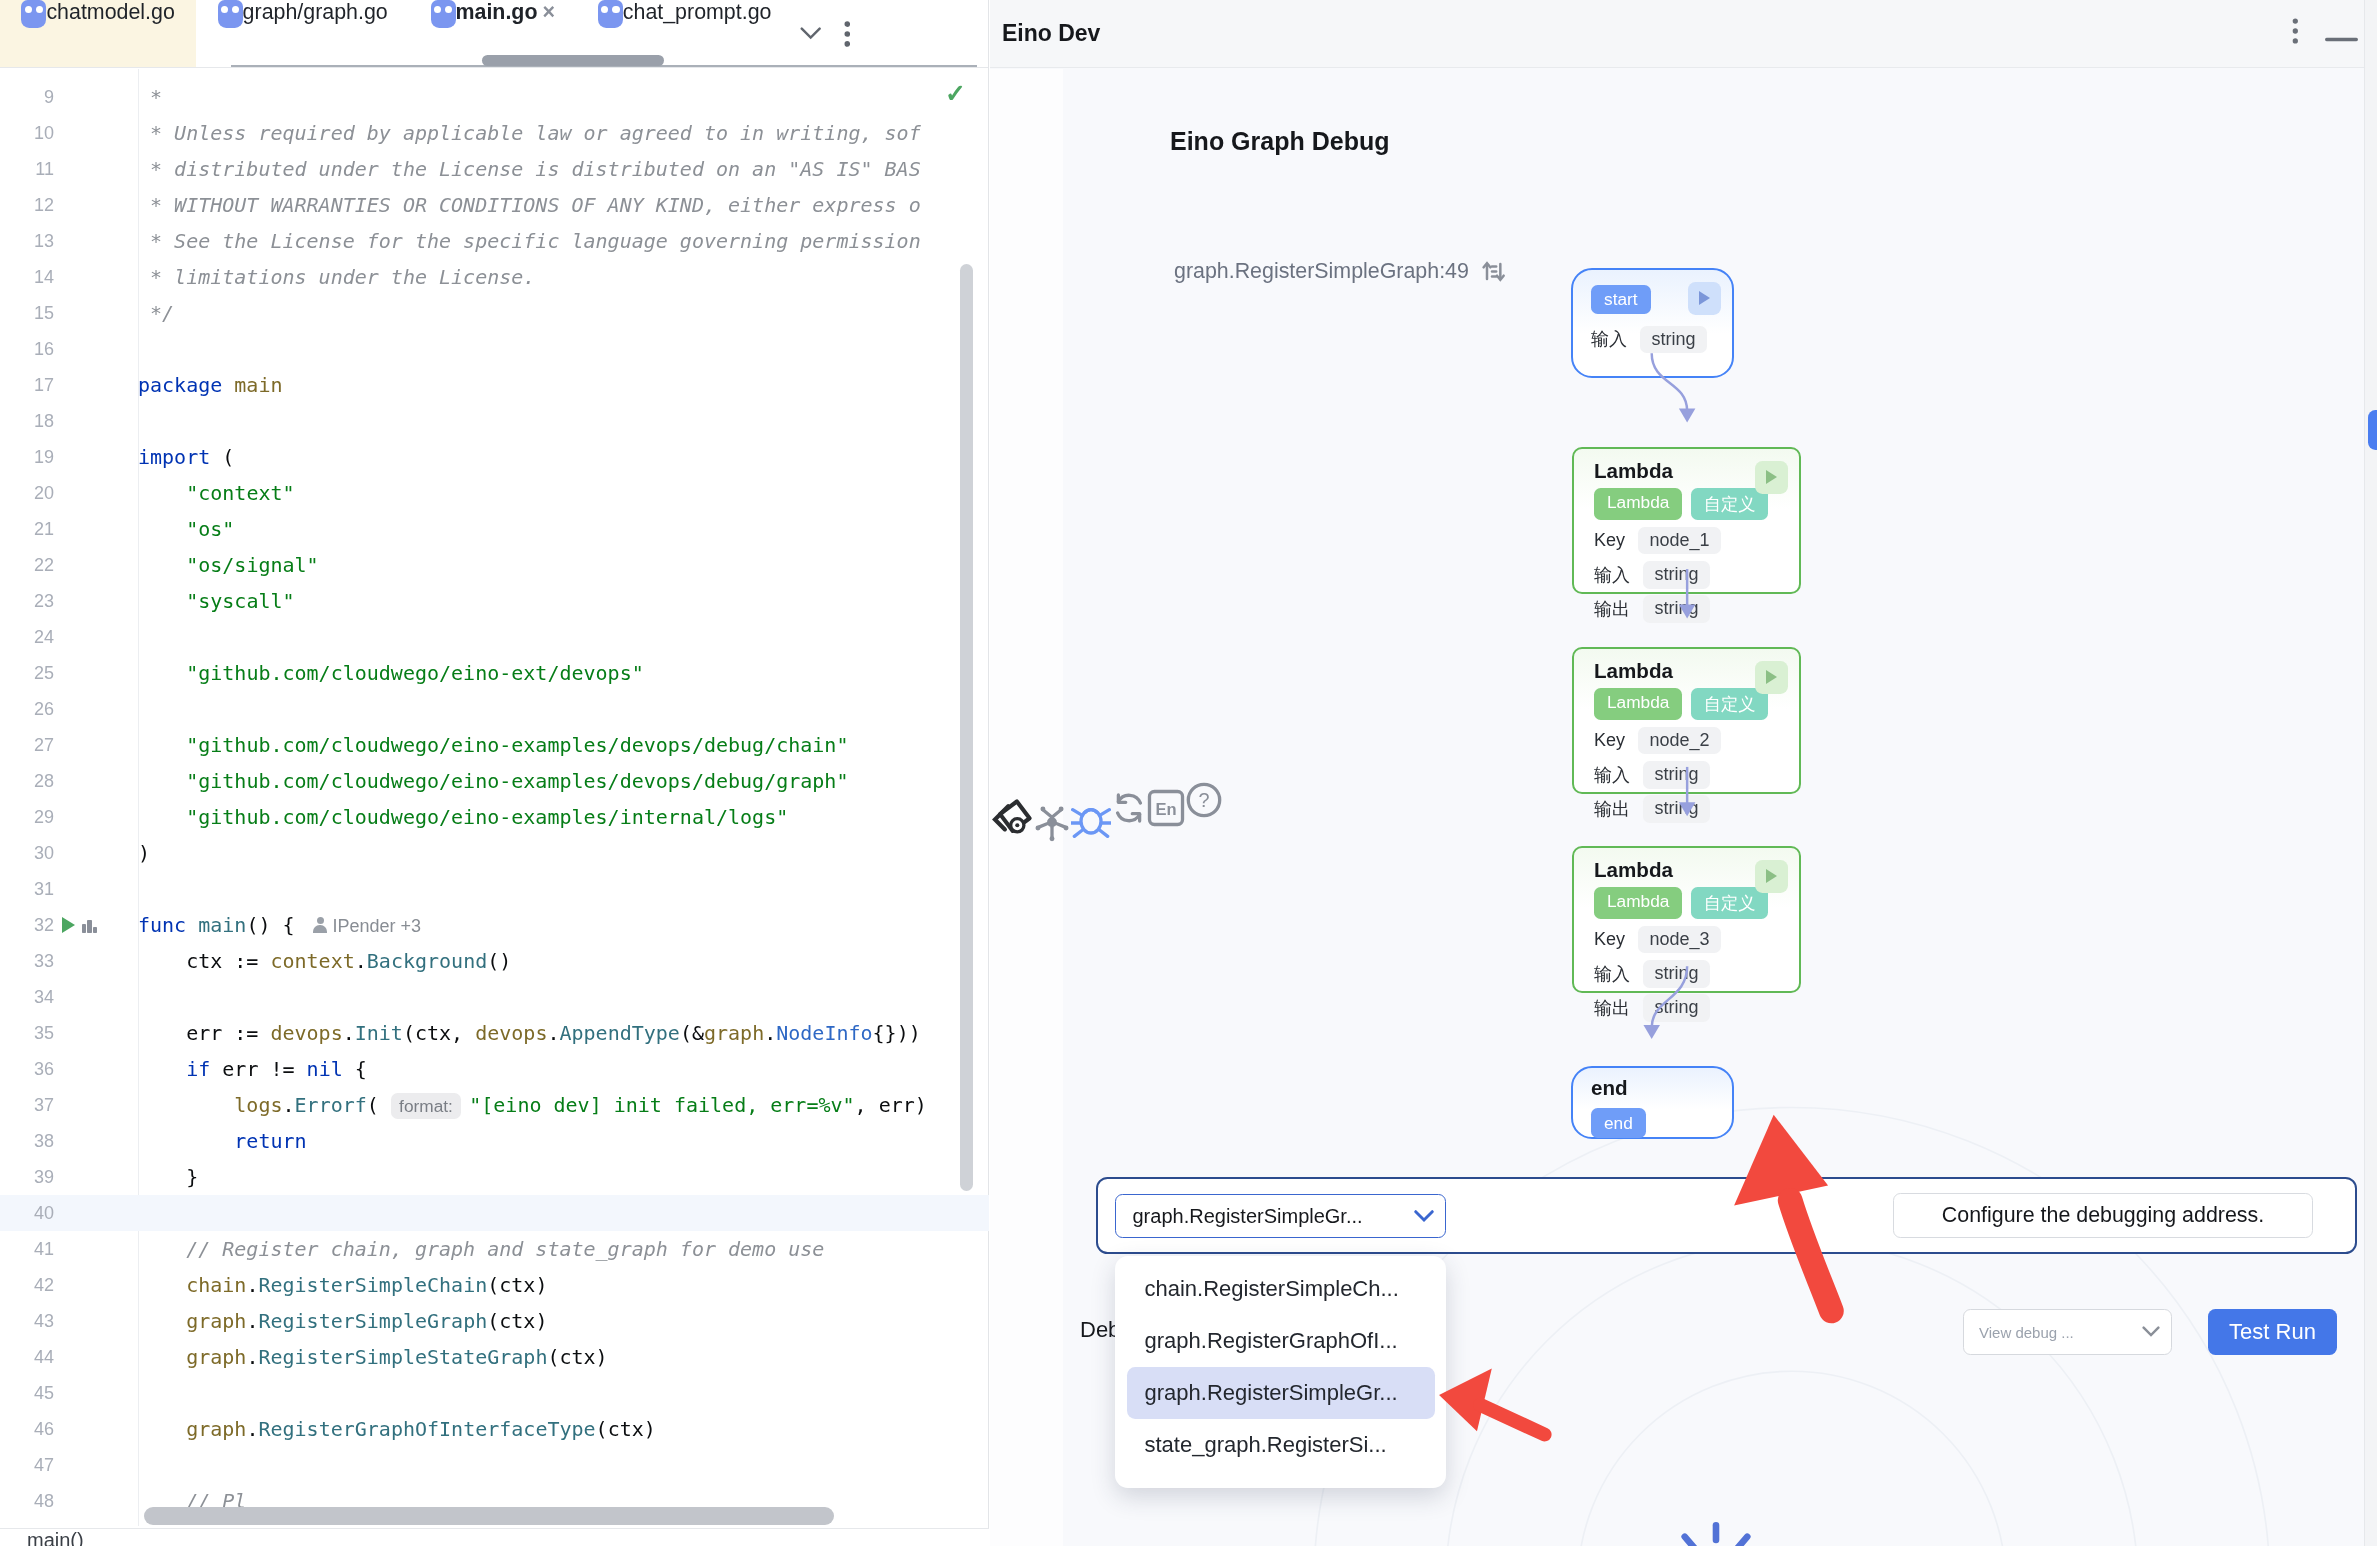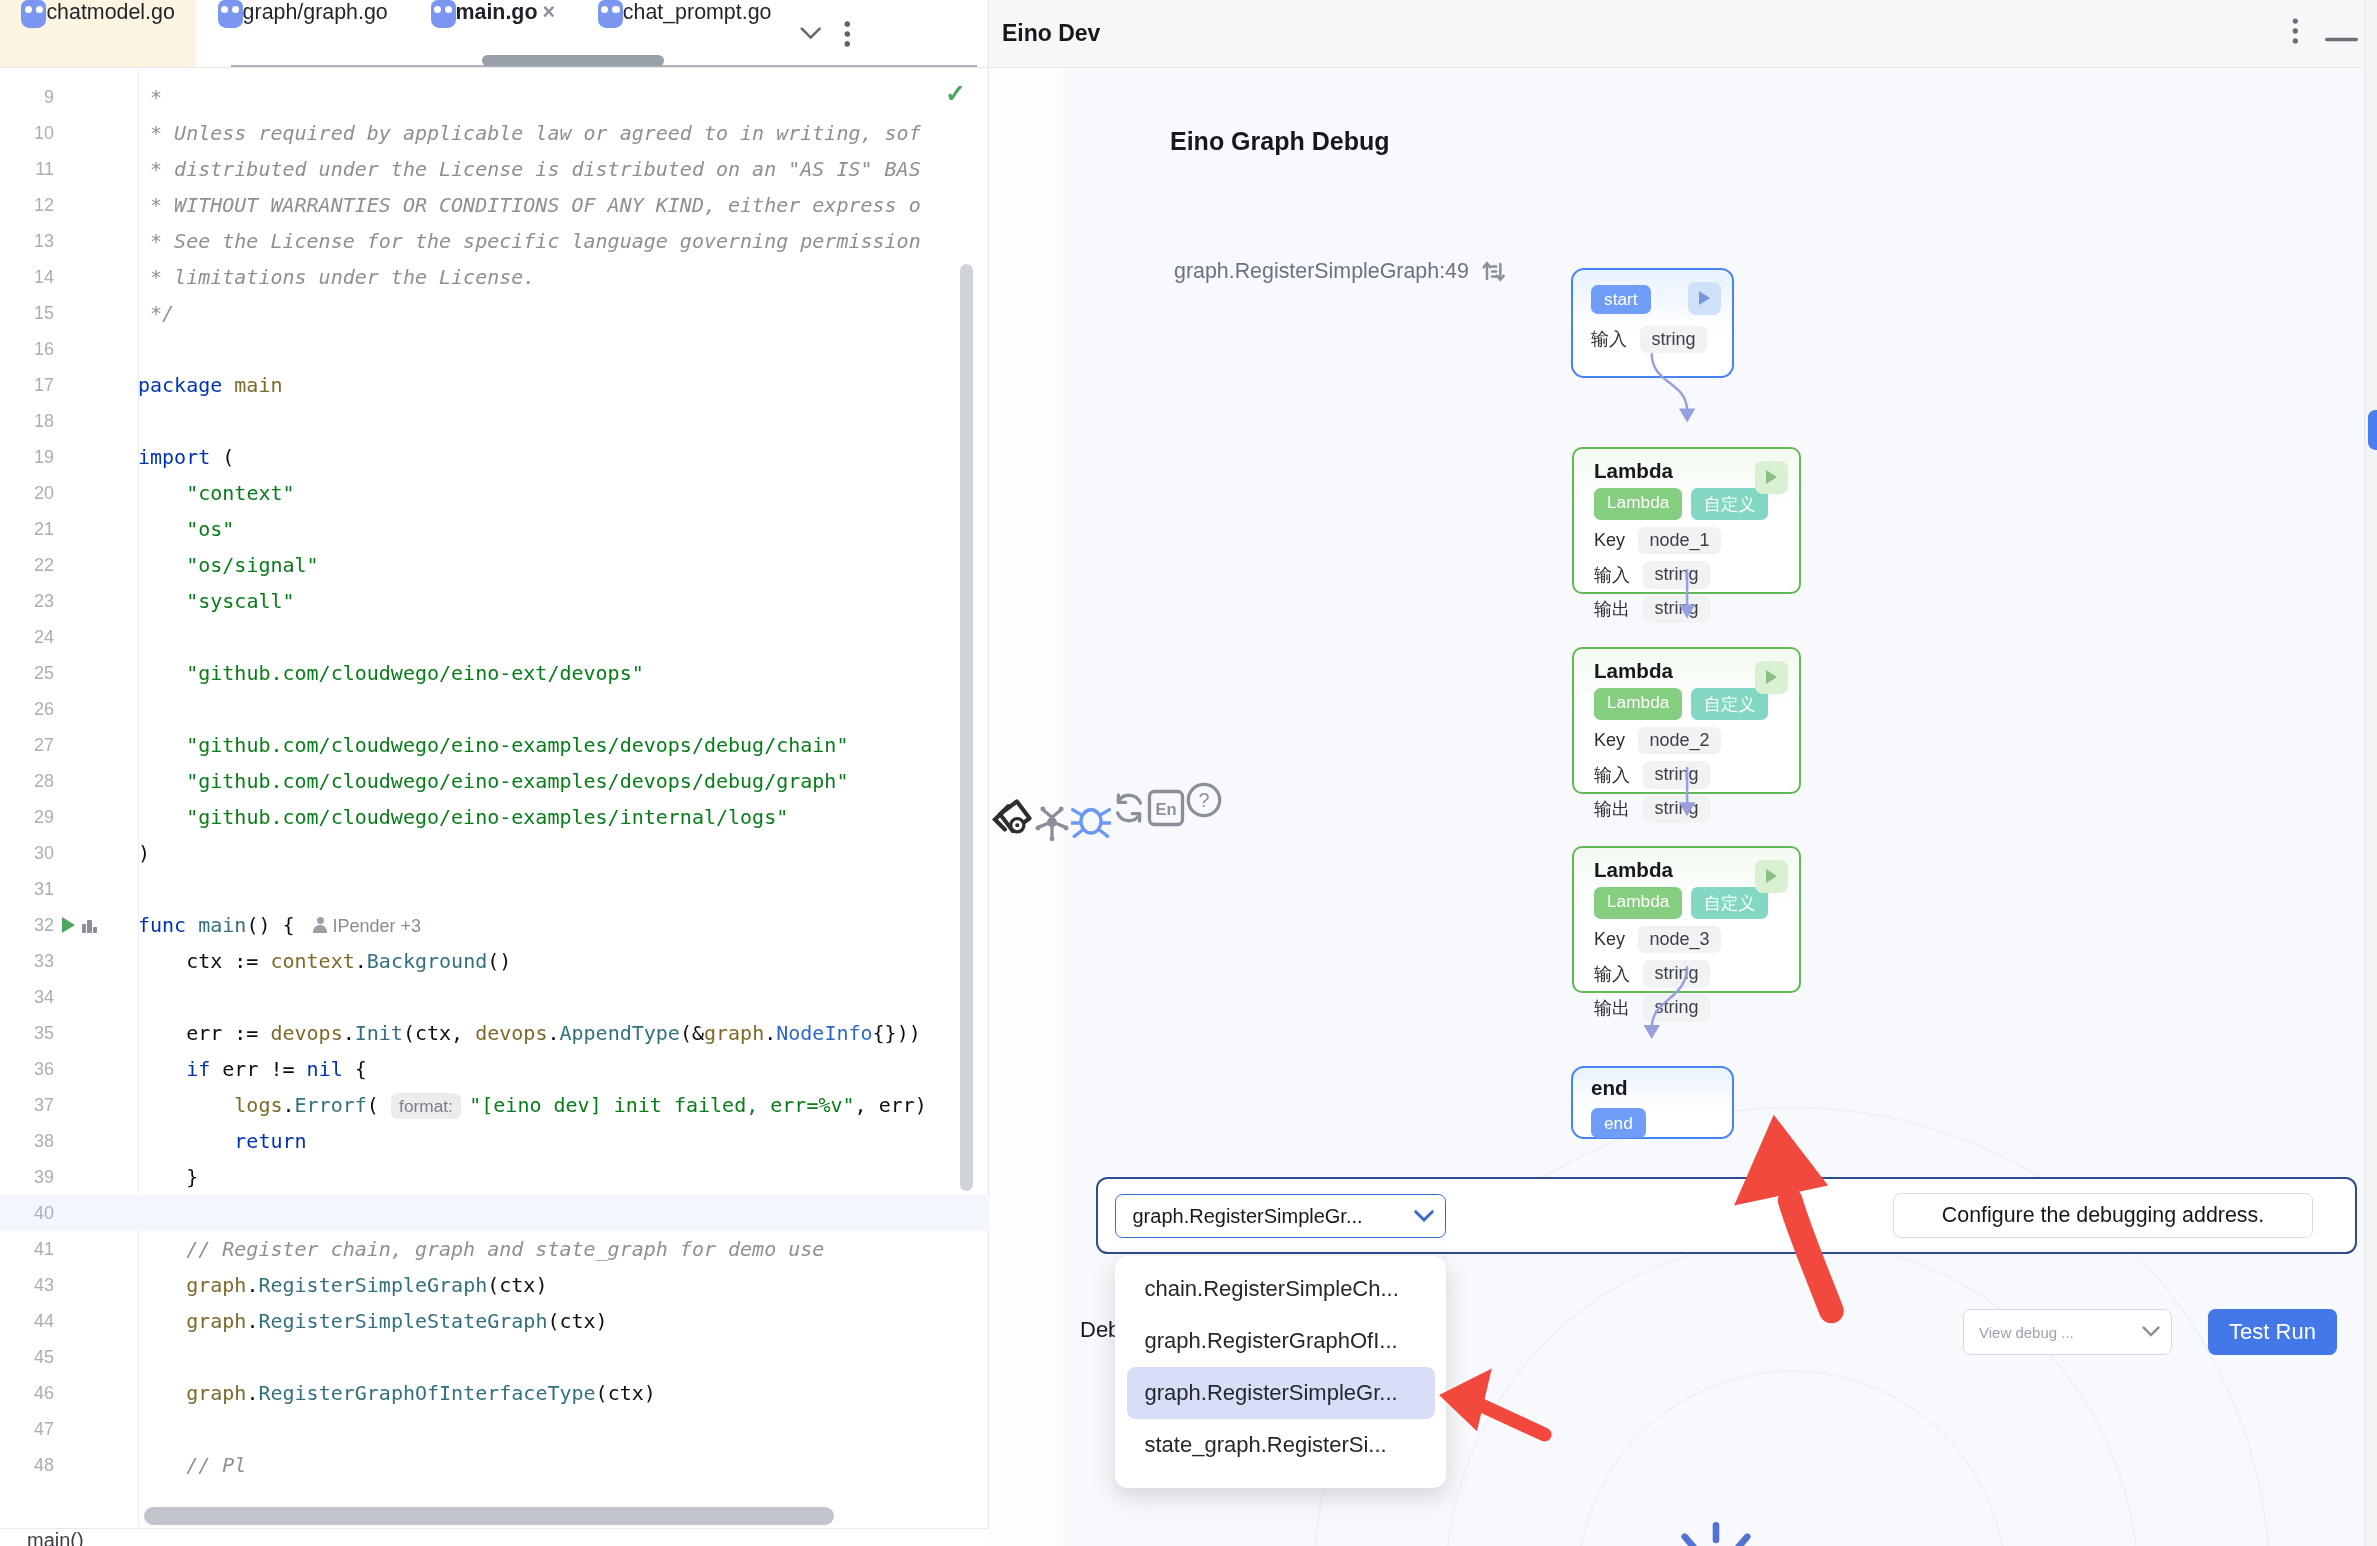--- a/index.html
+++ b/index.html
@@ -58,21 +58,21 @@
   .hbtn { width:46px; text-align:center; color:#6a6f78; font-size:25px; }
   #panel-strip { position:absolute; left:0; top:69px; width:73px; height:1477px; background:#fdfdfe; display:flex; align-items:center; }
   .strip-ico { width:43px; height:43px; display:flex; align-items:center; justify-content:center; }
   #canvas { position:absolute; left:73px; top:69px; width:1301px; height:1477px; overflow:hidden;margin-top:28px; }
   #graph-title { position:absolute; left:107px; top:30px; font-size:25px; font-weight:bold; color:#16181c; }
   #graph-subtitle-row { position:absolute; left:111px; top:162px; display:flex; align-items:center; gap:13px; }
   #graph-subtitle { font-size:21.4px; color:#6b7280; }
   .rings { position:absolute; left:0; top:0; width:1301px; height:1477px; }
 
   
-  .gnode { position:absolute; border-radius:13px; background:#fff; }
+  .gnode { position:absolute; border-radius:21px; background:#fff; }
   .gnode.blue { border:2.5px solid #4583f7; background:linear-gradient(180deg,#eaf2fe,#ffffff 60%); }
   .gnode.green { border:2.5px solid #61b956; border-radius:10px; background:linear-gradient(180deg,#f3faf0,#ffffff 42%); }
   .node-title { font-size:20.6px; font-weight:bold; color:#16181c; }
   .badge { display:inline-block; color:#fff; font-size:17.3px; border-radius:6.6px; padding:4.1px 13px; }
   .badge.b-blue { background:#6f9df8; }
   .badge.b-green { background:#85cd7f; }
   .badge.b-teal { background:#82d8c2; }
   .chip { display:inline-block; background:#f1f2f4; color:#3a3f46; font-size:18px; border-radius:6.6px; padding:3.3px 11.5px; }
   .nrow { display:flex; align-items:center; gap:13px; margin-top:6.6px; font-size:18px; color:#2a2e34; }
   .play-btn { position:absolute; top:11.5px; right:11.5px; width:33px; height:33px; border-radius:7.4px; display:flex; align-items:center; justify-content:center; }
@@ -308,20 +308,25 @@
         </div>
         <div class="crow active">
           <div class="lnum">40</div>
           <div class="lico"></div>
           <div class="ltxt"></div>
         </div>
         <div class="crow">
           <div class="lnum">41</div>
           <div class="lico"></div>
           <div class="ltxt"><span class="tk-c">    // Register chain, graph and state_graph for demo use</span></div>
+        </div>
+        <div class="crow">
+          <div class="lnum">42</div>
+          <div class="lico"></div>
+          <div class="ltxt"><span class="tk-p">    </span><span class="tk-g">chain</span><span class="tk-p">.</span><span class="tk-f">RegisterSimpleChain</span><span class="tk-p">(ctx)</span></div>
         </div>
         <div class="crow">
           <div class="lnum">43</div>
           <div class="lico"></div>
           <div class="ltxt"><span class="tk-p">    </span><span class="tk-g">graph</span><span class="tk-p">.</span><span class="tk-f">RegisterSimpleGraph</span><span class="tk-p">(ctx)</span></div>
         </div>
         <div class="crow">
           <div class="lnum">44</div>
           <div class="lico"></div>
           <div class="ltxt"><span class="tk-p">    </span><span class="tk-g">graph</span><span class="tk-p">.</span><span class="tk-f">RegisterSimpleStateGraph</span><span class="tk-p">(ctx)</span></div>

